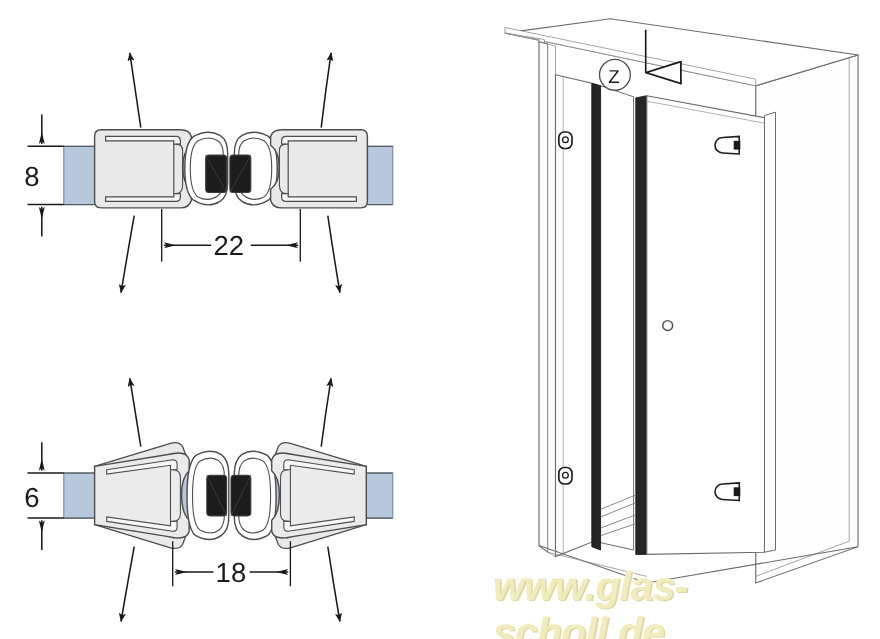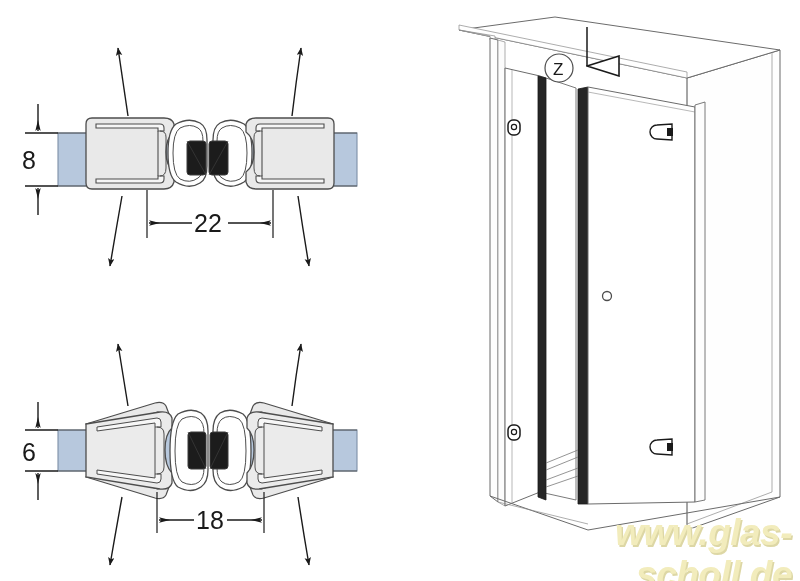--- a/index.html
+++ b/index.html
@@ -371,18 +371,18 @@
         <text x="553" y="75" class="callout-text">Z</text>
       </g>
 
       <g>
         <line x1="587" y1="27" x2="587" y2="66" stroke="#1a1a1a" stroke-width="1.5" marker-end="url(#ah-hollow)"></line>
       </g>
     </g>
 
   </svg>
 
-  <div style="position:absolute; left:462px; top:531px; width:330px; height:46px;
-              display:flex; align-items:center; justify-content:center;text-align:right;">
+  <div style="position:absolute; left:448px; top:531px; width:330px; height:46px;
+              display:flex; align-items:center; justify-content:center;">
     <span class="watermark-text" style="color:#f2ecbc; text-shadow: 1.5px 1.5px 0 #ddd7a5, 2.5px 2.5px 2px #ffffff;">www.glas-scholl.de</span>
   </div>
 
 </div>
 
 </body></html>

